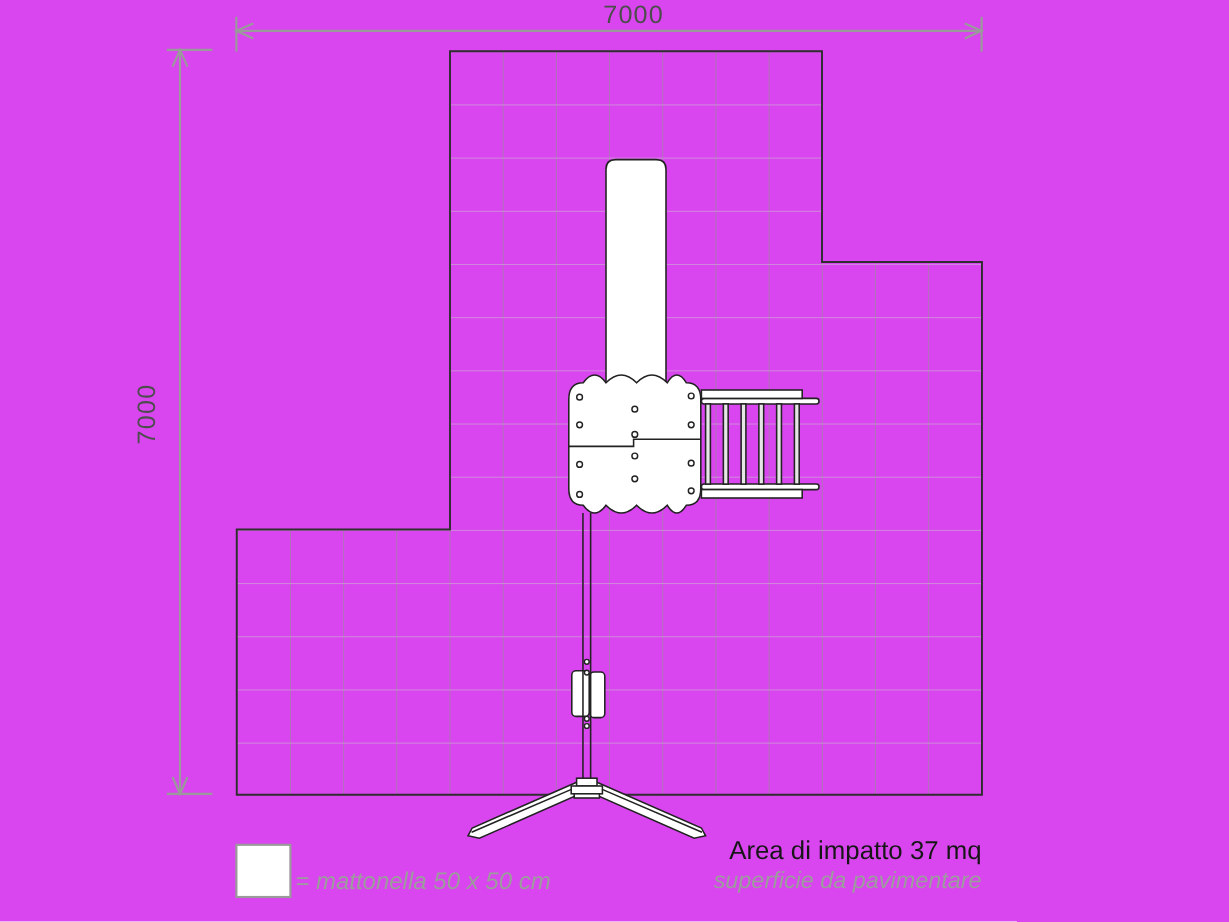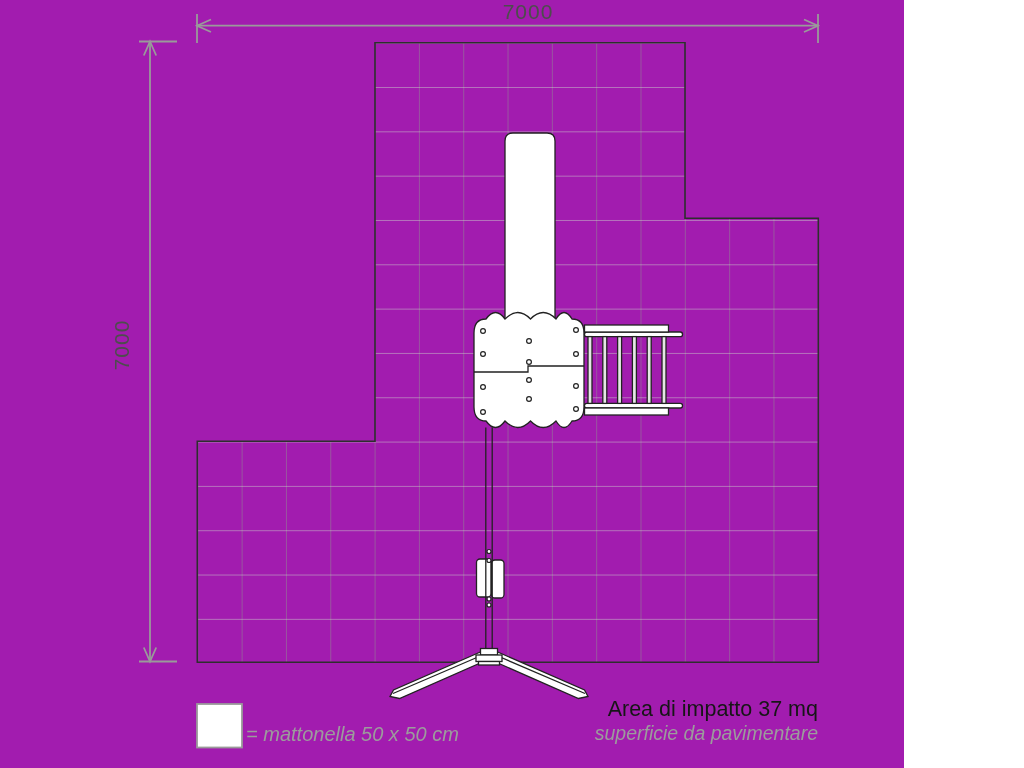--- a/index.html
+++ b/index.html
@@ -1,19 +1,19 @@
 <!DOCTYPE html>
 <html><head>
 <meta charset="utf-8">
 <style>
   html,body{margin:0;padding:0;background:#ffffff;}
   .page{
     position:relative;
-    width:904px;height:768px;
-    background:#a21caf;
+    width:1024px;height:768px;
+    background:#d946ef;
     overflow:hidden;
     font-family:"Liberation Sans", sans-serif;
   }
   svg{display:block;}
   text{font-family:"Liberation Sans", sans-serif;}
   .dim-label{fill:#4d4d4d;font-size:21px;letter-spacing:1px;}
   .legend-label{fill:#9c9c9c;font-size:20px;font-style:italic;}
   .note-dark{fill:#161616;font-size:21.5px;}
   .note-gray{fill:#9c9c9c;font-size:19.5px;font-style:italic;}
 </style>

